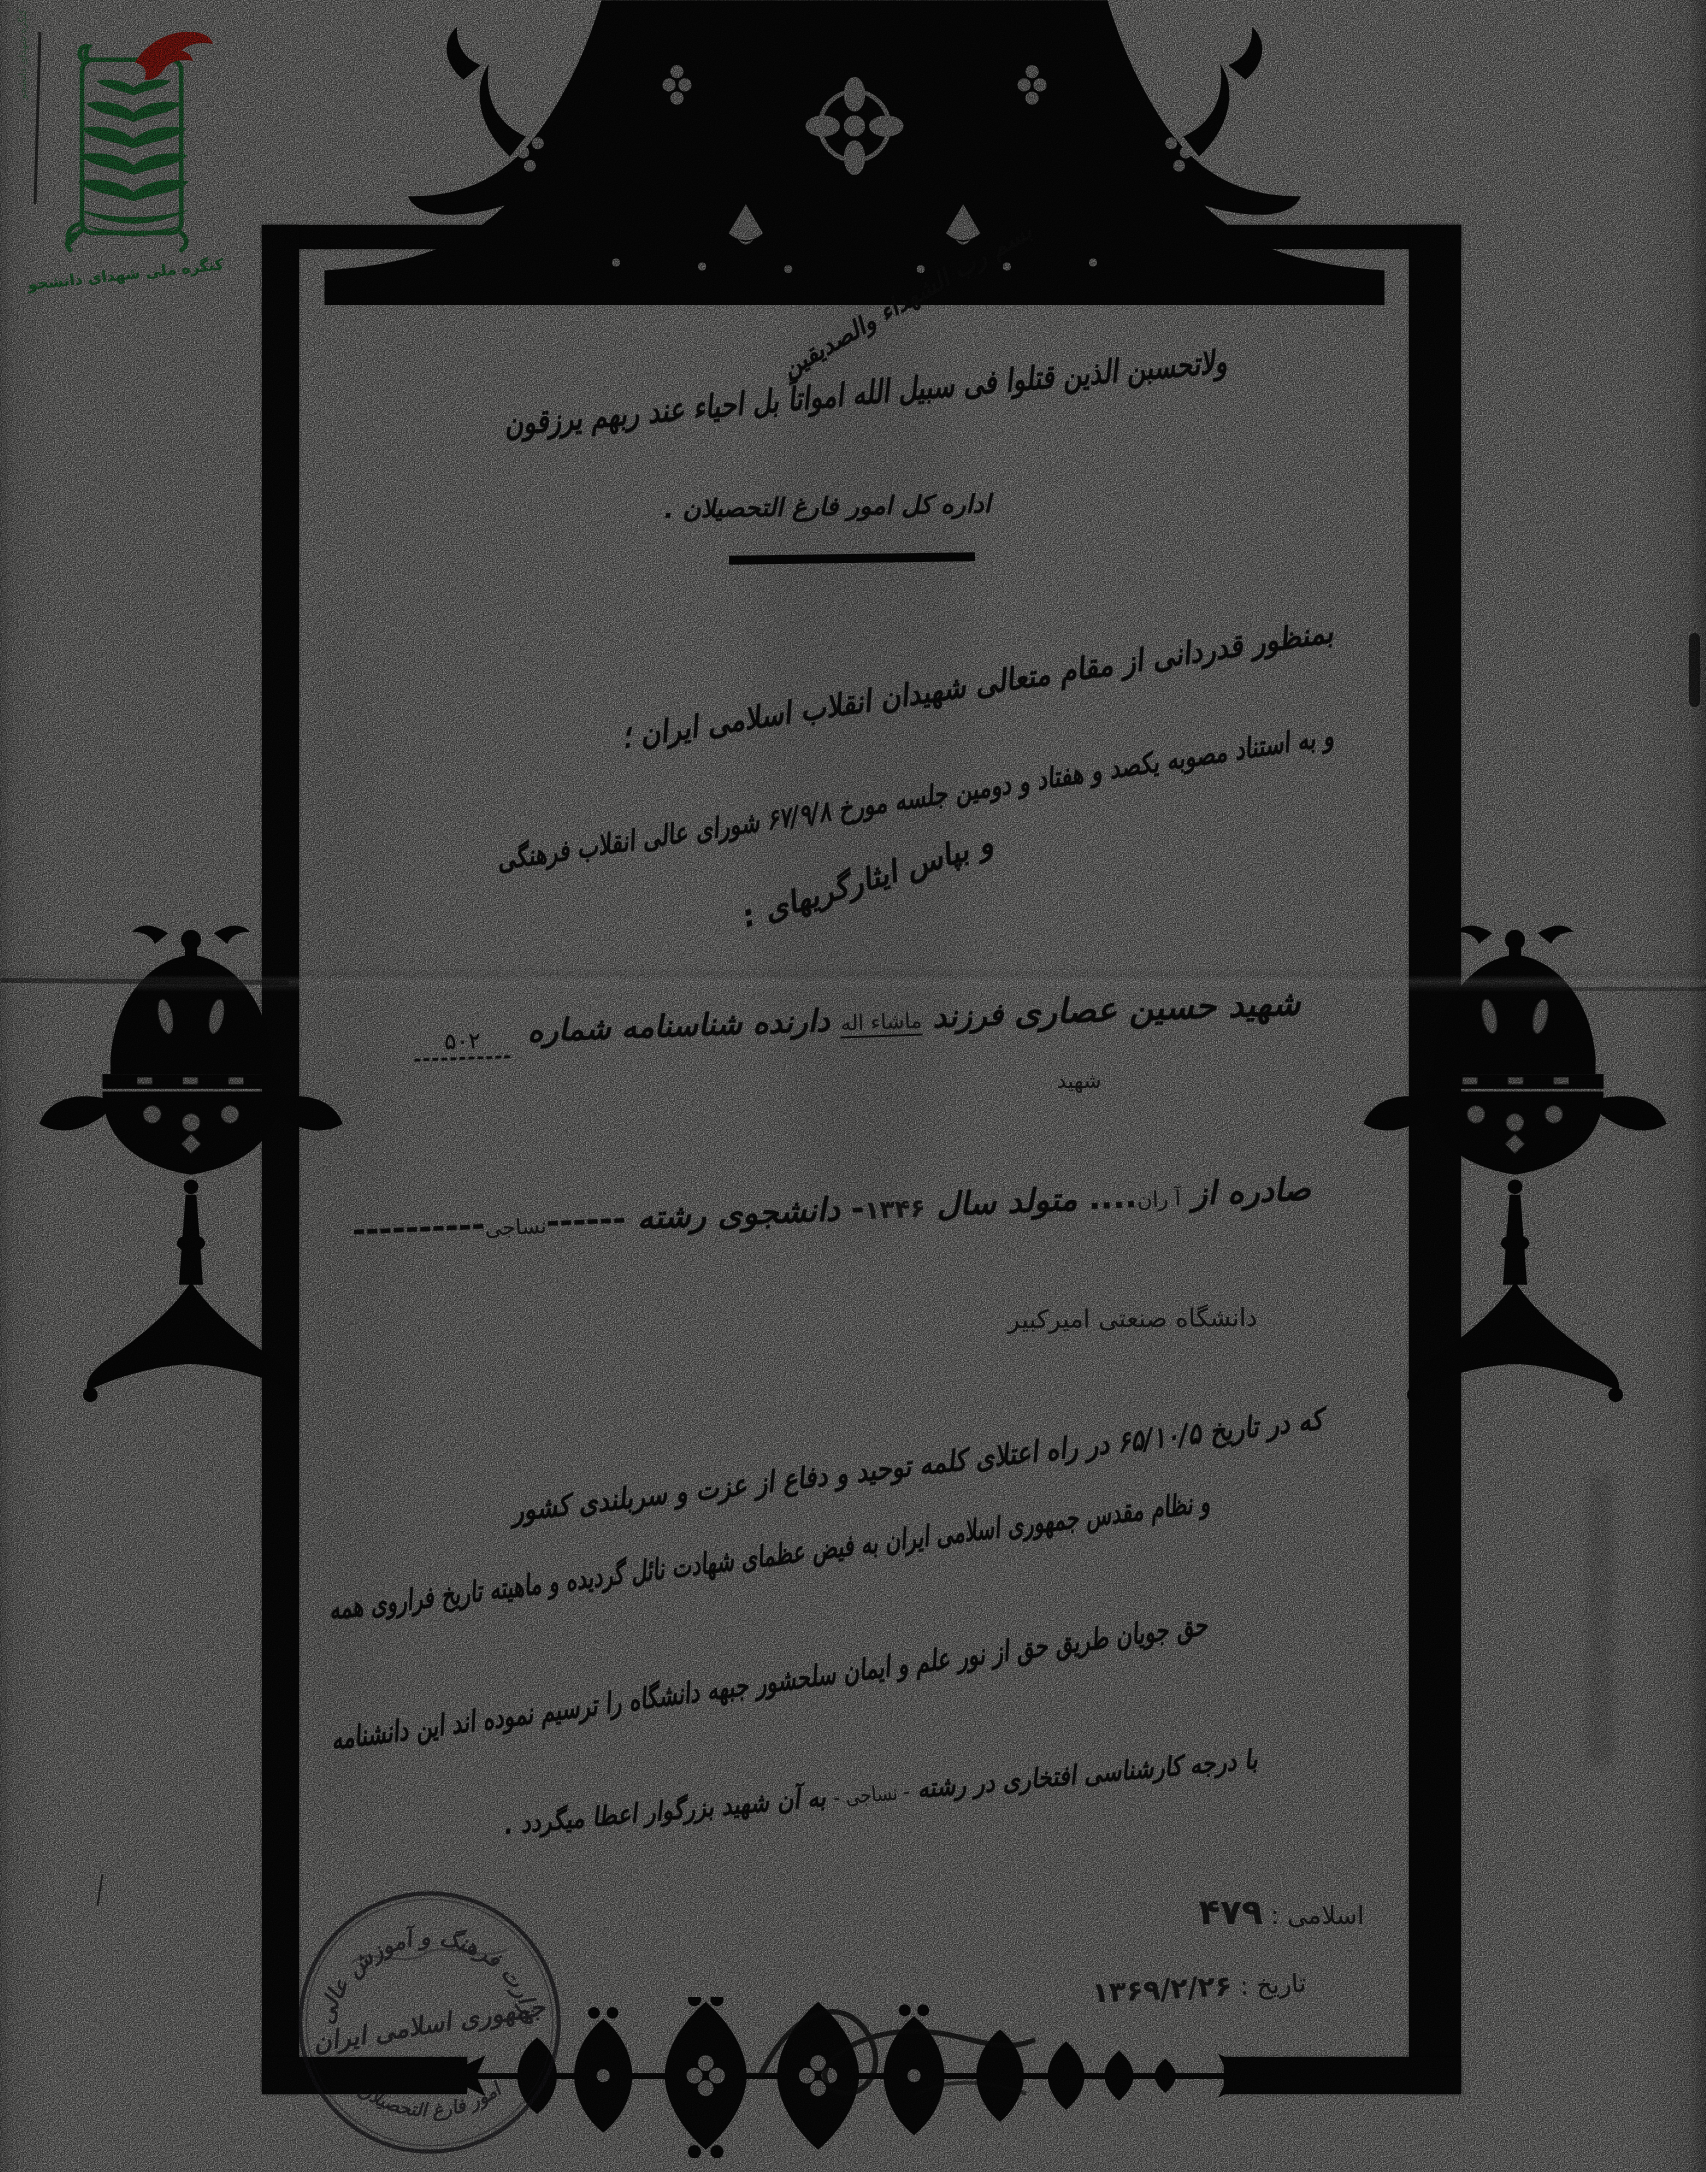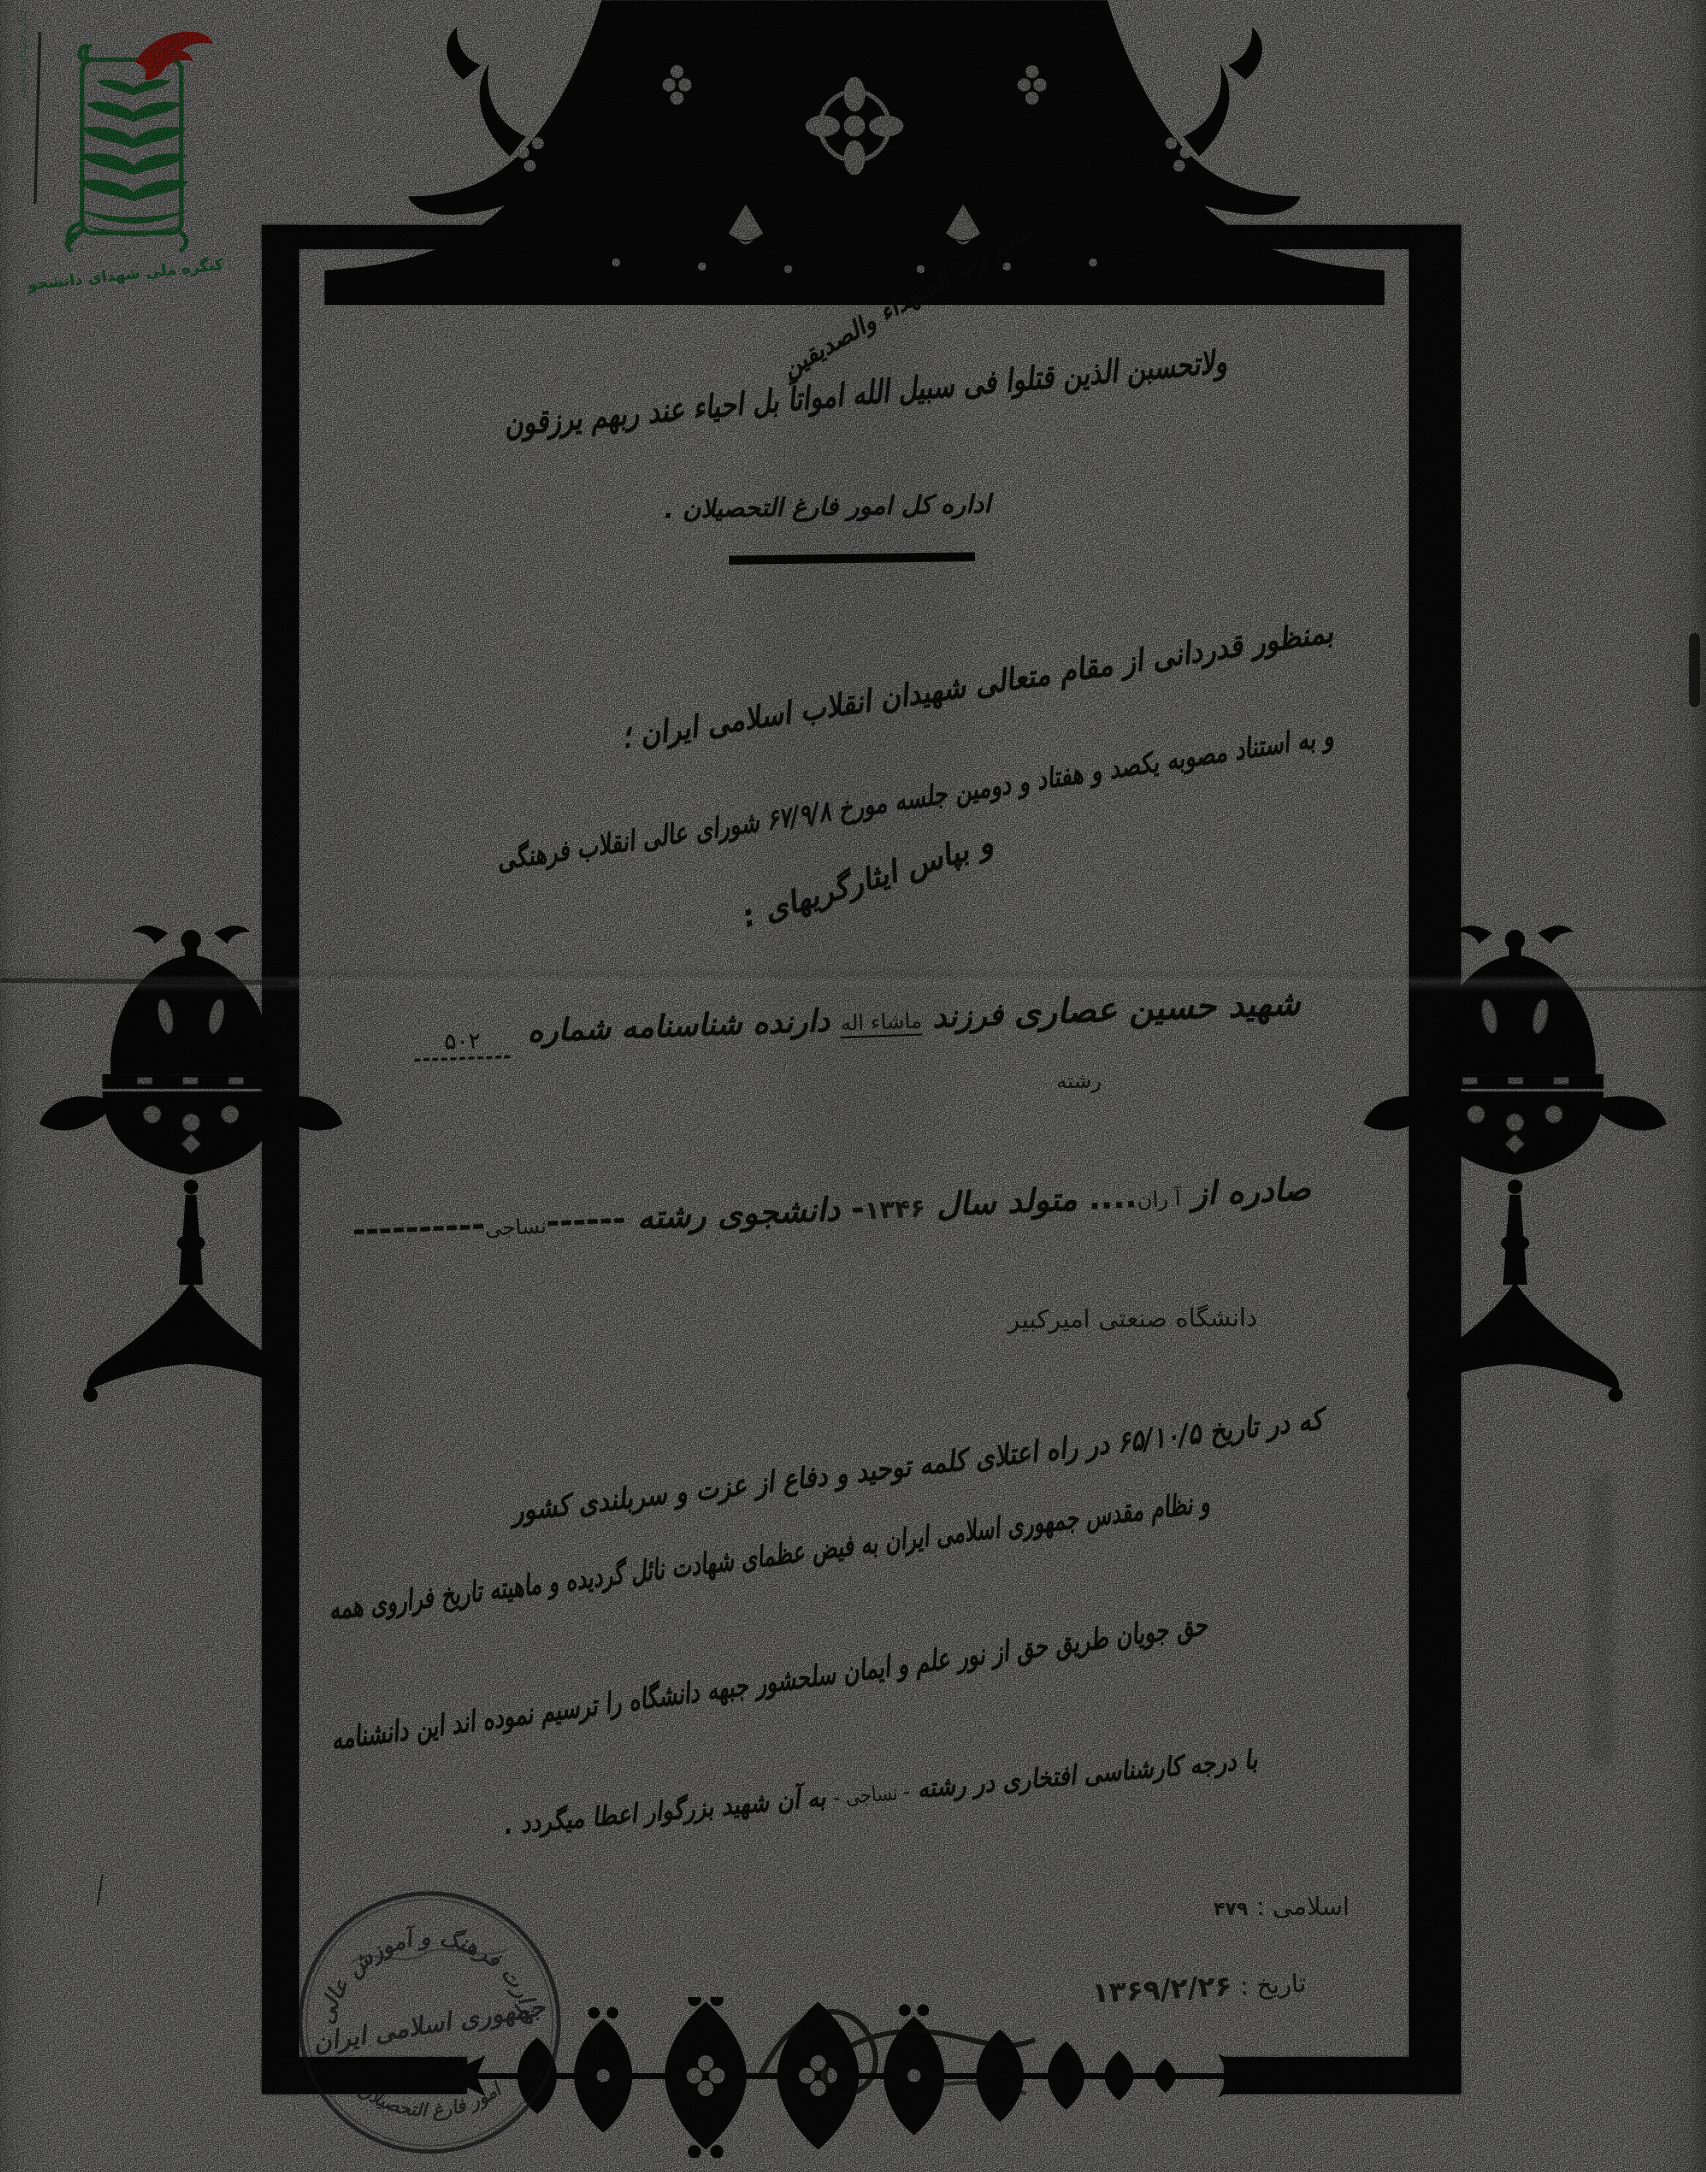--- a/index.html
+++ b/index.html
@@ -237,21 +237,21 @@
       <span>فرزند</span>
       <span class="typed sm usol">ماشاء اله</span>
       <span>دارنده شناسنامه شماره</span>
       <span class="blank">
         <span class="bnum">۵۰۲</span>
         <span class="bdash">-----------</span>
       </span>
     </span>
   </div>
   <div class="line typed" style="left:993px; top:1068px; width:172px; font-size:21px; letter-spacing:5.3px; z-index:5;">
-    <span class="in">رشته</span>
+    <span class="in">شهید</span>
   </div>
 
   <div class="line callig" style="left:371px; top:1189px; width:940px; font-size:32px; --rot:-2.5deg; z-index:5;">
     <span class="in">
       <span>صادره از</span>
       <span class="typed sm">آ ران</span><span class="dash">....</span>
       <span>متولد سال</span>
       <span class="typed" style="font-size:25px; font-weight:700;">۱۳۴۶</span><span class="dash">-</span>
       <span>دانشجوی رشته</span>
       <span class="dash">------</span><span class="typed sm">نساجی</span><span class="dash">----------</span>
@@ -275,21 +275,21 @@
     <span class="in">
       <span>با درجه کارشناسی افتخاری در رشته</span>
       <span class="typed sm">- نساجی -</span>
       <span>به آن شهید بزرگوار اعطا میگردد .</span>
     </span>
   </div>
 
   <div class="line typed" style="left:1119px; top:1891px; width:285px; font-size:25px; z-index:5;">
     <span class="in">
       <span>اسلامی :</span>
-      <span style="font-weight:700; font-size:19px;margin-left:40px;">۴۷۹</span>
+      <span style="font-weight:700; font-size:35px;margin-left:40px;">۴۷۹</span>
     </span>
   </div>
   <div class="line typed" style="left:1020px; top:1970px; width:358px; font-size:25px; --rot:-3deg; z-index:5;">
     <span class="in">
       <span>تاریخ :</span>
       <span style="font-weight:700; font-size:28px;">۱۳۶۹/۲/۲۶</span>
     </span>
   </div>
 
   <svg class="orn" style="left:748px; top:1977px; z-index:6;" width="305" height="159" viewBox="0 0 460 240">

